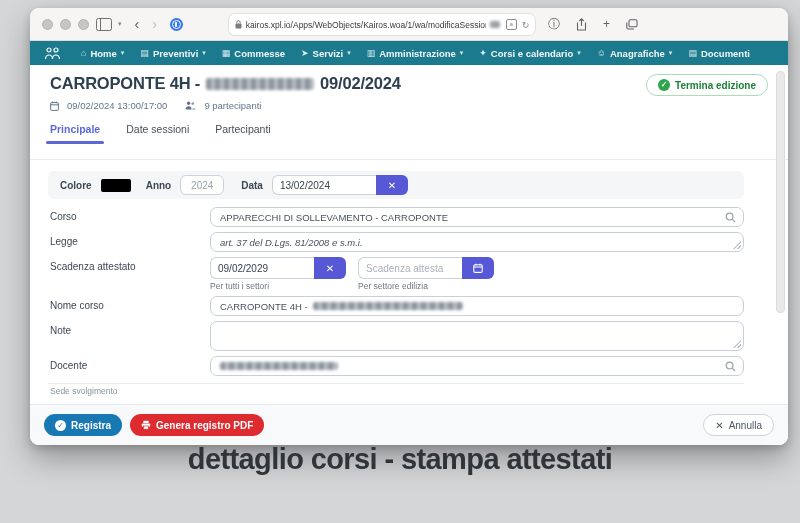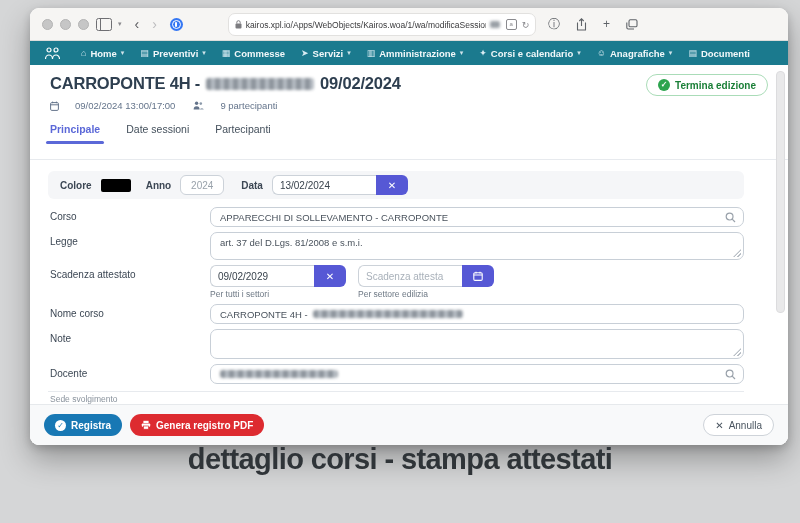--- a/index.html
+++ b/index.html
@@ -49,21 +49,21 @@
   .redacted{display:inline-block;background:repeating-linear-gradient(90deg,#8d949c 0 5px,#b6bcc3 5px 9px);
     border-radius:3px;filter:blur(1.6px);vertical-align:middle;}
   .red-title{width:108px;height:12px;}
   .red-val{width:150px;height:8px;}
   .red-doc{width:118px;height:8px;}
   .red-rag{width:170px;height:8px;}
   .finish-btn{display:flex;align-items:center;gap:5px;border:1.5px solid #aadcb8;border-radius:999px;height:22px;
     padding:0 11px;color:#1a7f37;font-size:10px;font-weight:700;background:#fff;cursor:pointer;}
   .finish-check{width:12px;height:12px;border-radius:50%;background:#2da44e;color:#fff;font-size:8px;line-height:12px;text-align:center;}
   .meta-row{display:flex;align-items:center;gap:18px;padding:4px 20px 0 20px;font-size:9.5px;color:#64748b;}
-  .meta-item{display:flex;align-items:center;gap:16px;}
+  .meta-item{display:flex;align-items:center;gap:8px;}
 
   .tabs{display:flex;gap:26px;padding:12px 20px 16px 20px;border-bottom:1px solid #e7eaee;}
   .tab{font-size:10.5px;color:#44505c;padding-bottom:8px;position:relative;cursor:pointer;}
   .tab.active{color:#5b68d8;font-weight:700;}
   .tab.active::after{content:"";position:absolute;left:-4px;right:-4px;bottom:-1px;height:3px;border-radius:2px;background:#5b68d8;}
 
   .filterbar{margin:11px 44px 8px 18px;height:28px;background:#f5f6f8;border-radius:6px;
     display:flex;align-items:center;gap:9px;padding:0 12px;font-size:10px;}
   .f-lbl{font-weight:700;color:#3c4754;}
   .swatch{width:30px;height:13px;background:#000;border-radius:2px;margin-right:6px;}
@@ -81,21 +81,21 @@
   .flbl{width:160px;flex:none;font-size:10px;font-weight:400;color:#3c4754;padding:4px 0 0 2px;}
   .fwrap{flex:1;min-width:0;}
   .tbox{position:relative;height:20px;border:1px solid #c8cfd7;border-radius:7px;background:#fff;
     display:flex;align-items:center;padding:0 26px 0 9px;font-size:9.5px;color:#49525c;box-sizing:border-box;white-space:nowrap;overflow:hidden;gap:5px;}
   .tbox .search{position:absolute;right:7px;top:4px;}
   .tarea{position:relative;border:1px solid #c8cfd7;border-radius:7px;background:#fff;
     padding:4px 9px;font-size:9.5px;color:#49525c;box-sizing:border-box;}
   .tarea .grip{position:absolute;right:2px;bottom:2px;width:8px;height:8px;
     background:repeating-linear-gradient(135deg,transparent 0 2px,#b9bfc6 2px 3.2px);
     clip-path:polygon(100% 0,100% 100%,0 100%);}
-  .h-legge{height:28px;}
+  .h-legge{height:20px;font-style:italic;}
   .h-note{height:30px;}
   .scad-row{display:flex;gap:12px;}
   .scad-grp .mini-input{height:22px;}
   .scad-grp .grp-btn{height:22px;}
   .scad-cap{font-size:8.5px;color:#6d7884;margin-top:2px;}
   .ph{color:#a9b1ba;}
   .section-divider{border-top:1px solid #e7eaee;margin:7px 0 2px 0;}
   .section-label{font-size:8.5px;color:#8a939d;margin:0 0 3px 2px;}
 
   .win-footer{position:absolute;left:0;right:0;bottom:0;height:40px;background:#f8f9fa;border-top:1px solid #e6e9ec;

